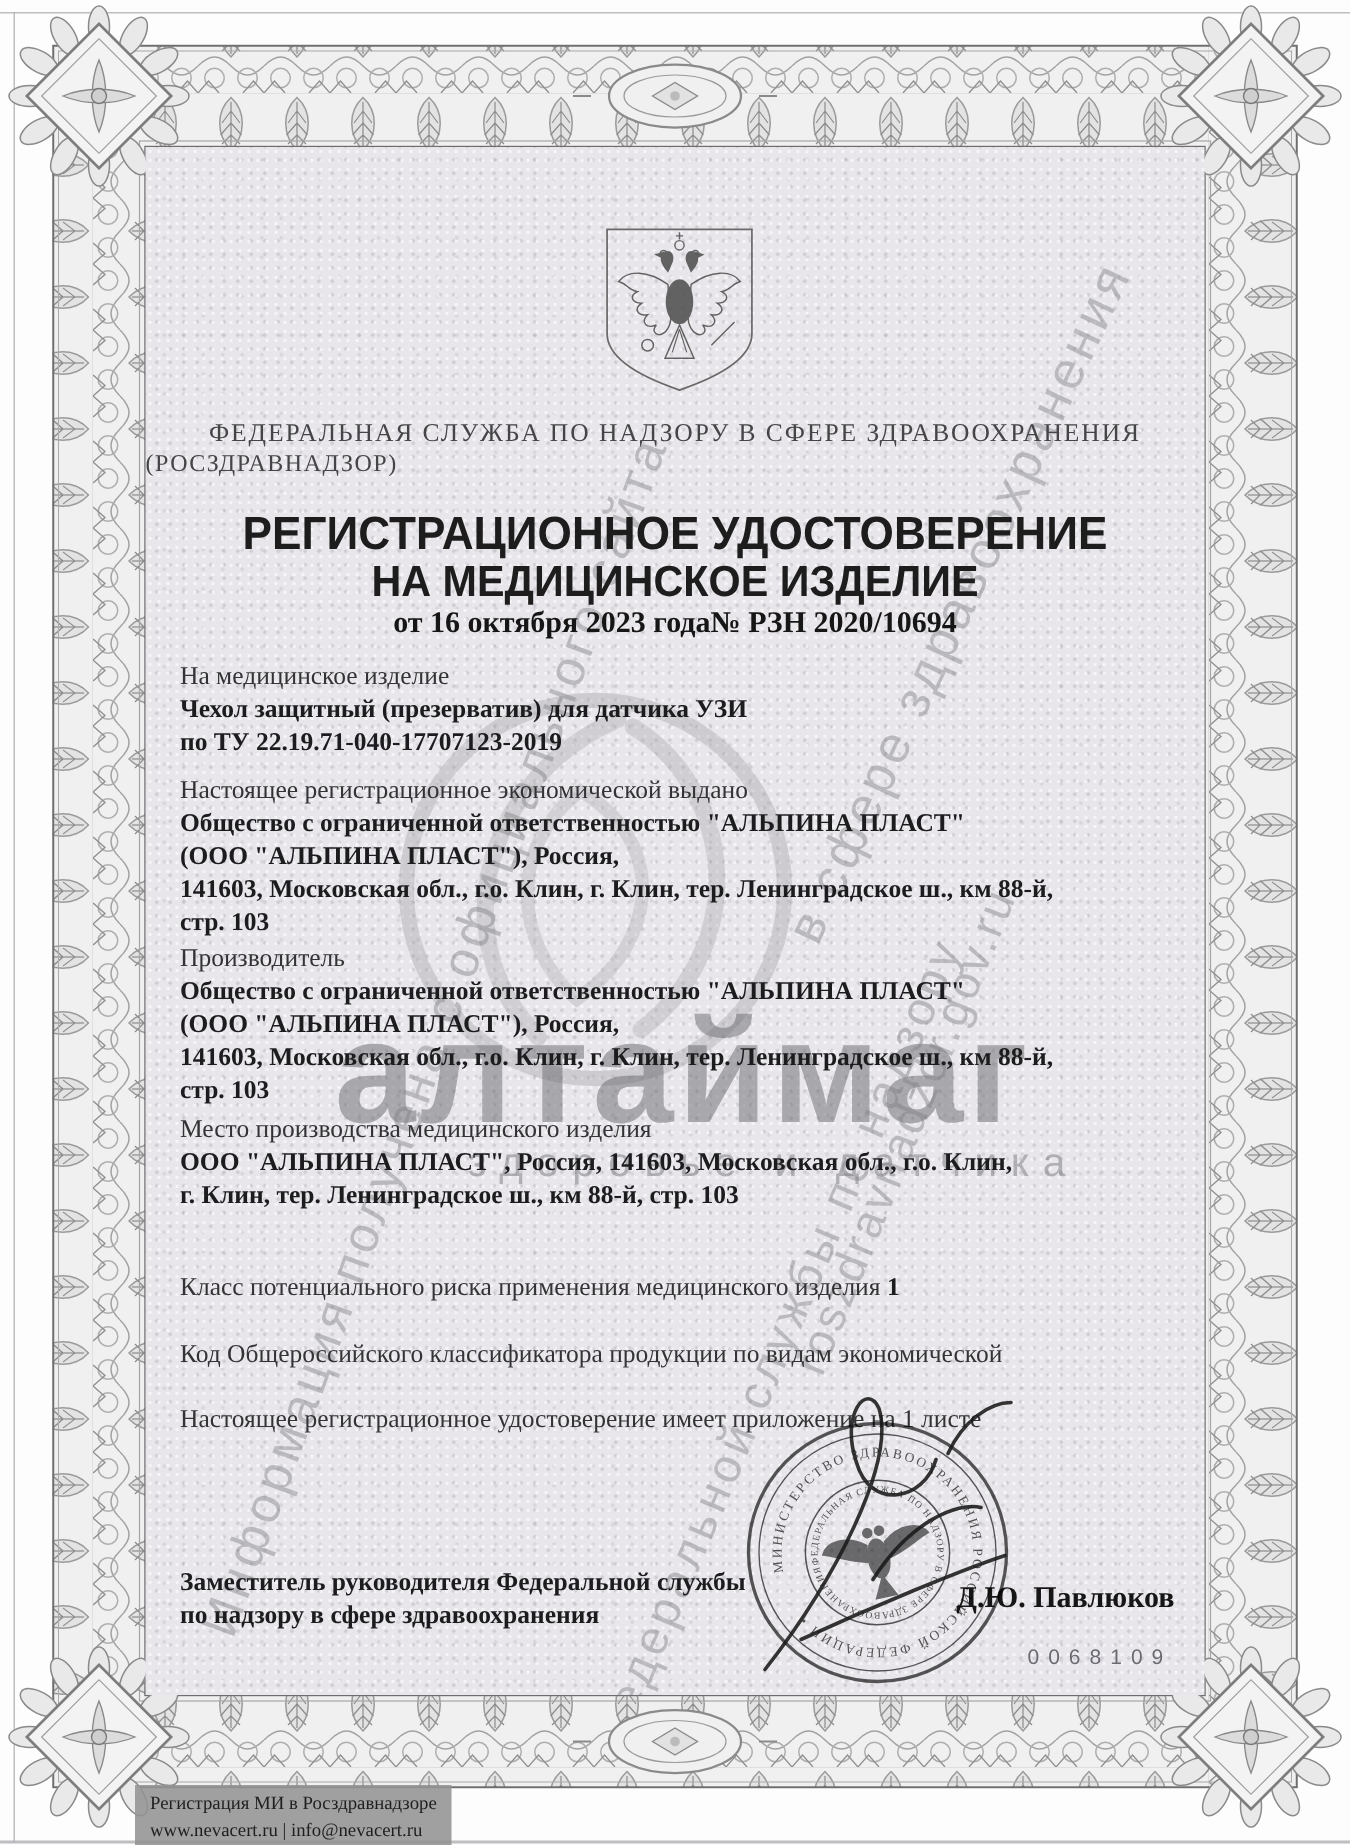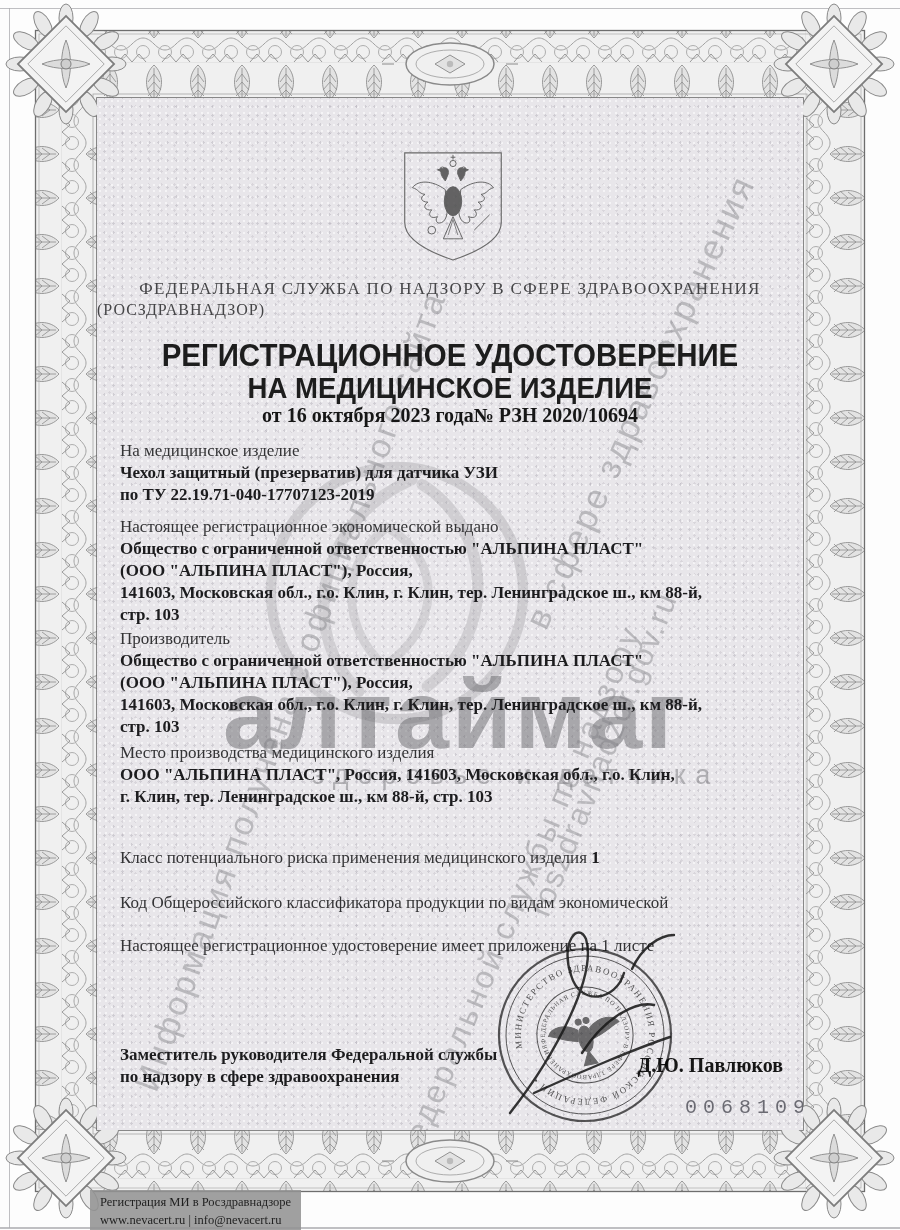--- a/index.html
+++ b/index.html
@@ -37,22 +37,22 @@
   .auth2{left:0;top:203px;width:706px;font-size:16px;letter-spacing:1px;color:#454547;}
   .title1{left:0;top:240px;width:706px;text-align:center;font-family:"Liberation Sans",sans-serif;
           font-weight:bold;font-size:31px;color:#1d1d1d;transform:scaleX(.95);}
   .title2{left:0;top:274px;width:706px;text-align:center;font-family:"Liberation Sans",sans-serif;
           font-weight:bold;font-size:29px;color:#1d1d1d;transform:scaleX(.95);}
   .daterow{left:0;top:306px;width:706px;display:flex;justify-content:center;
            font-weight:bold;font-size:20px;color:#161616;}
   .para{position:absolute;left:23px;width:662px;font-size:17px;line-height:22px;color:#333335;}
   .b{font-weight:bold;color:#1c1c1e;}
   .signername{position:absolute;right:20px;top:956px;font-weight:bold;font-size:20px;color:#161616;}
-  .serial{position:absolute;left:588px;top:998px;font-family:Liberation Mono, monospace;
-          font-size:20px;letter-spacing:6px;color:#55555e;opacity:.85;}
+  .serial{position:absolute;left:588px;top:998px;font-family:Liberation Sans, sans-serif;
+          font-size:14px;letter-spacing:6px;color:#55555e;opacity:.85;}
   .stamp{left:393px;top:842px;width:190px;height:190px;z-index:3;mix-blend-mode:multiply;opacity:.85;}
   .signature{left:385px;top:805px;width:210px;height:225px;z-index:4;}
   .badge{position:absolute;left:90px;top:1190px;z-index:6;background:rgba(147,147,147,.88);
          padding:4px 10px 5px 10px;font-size:12.5px;line-height:1.4;color:#1f1f1f;
          font-family:"Liberation Serif",serif;white-space:nowrap;}
 </style>
 </head>
 <body>
 
 <div class="page">

